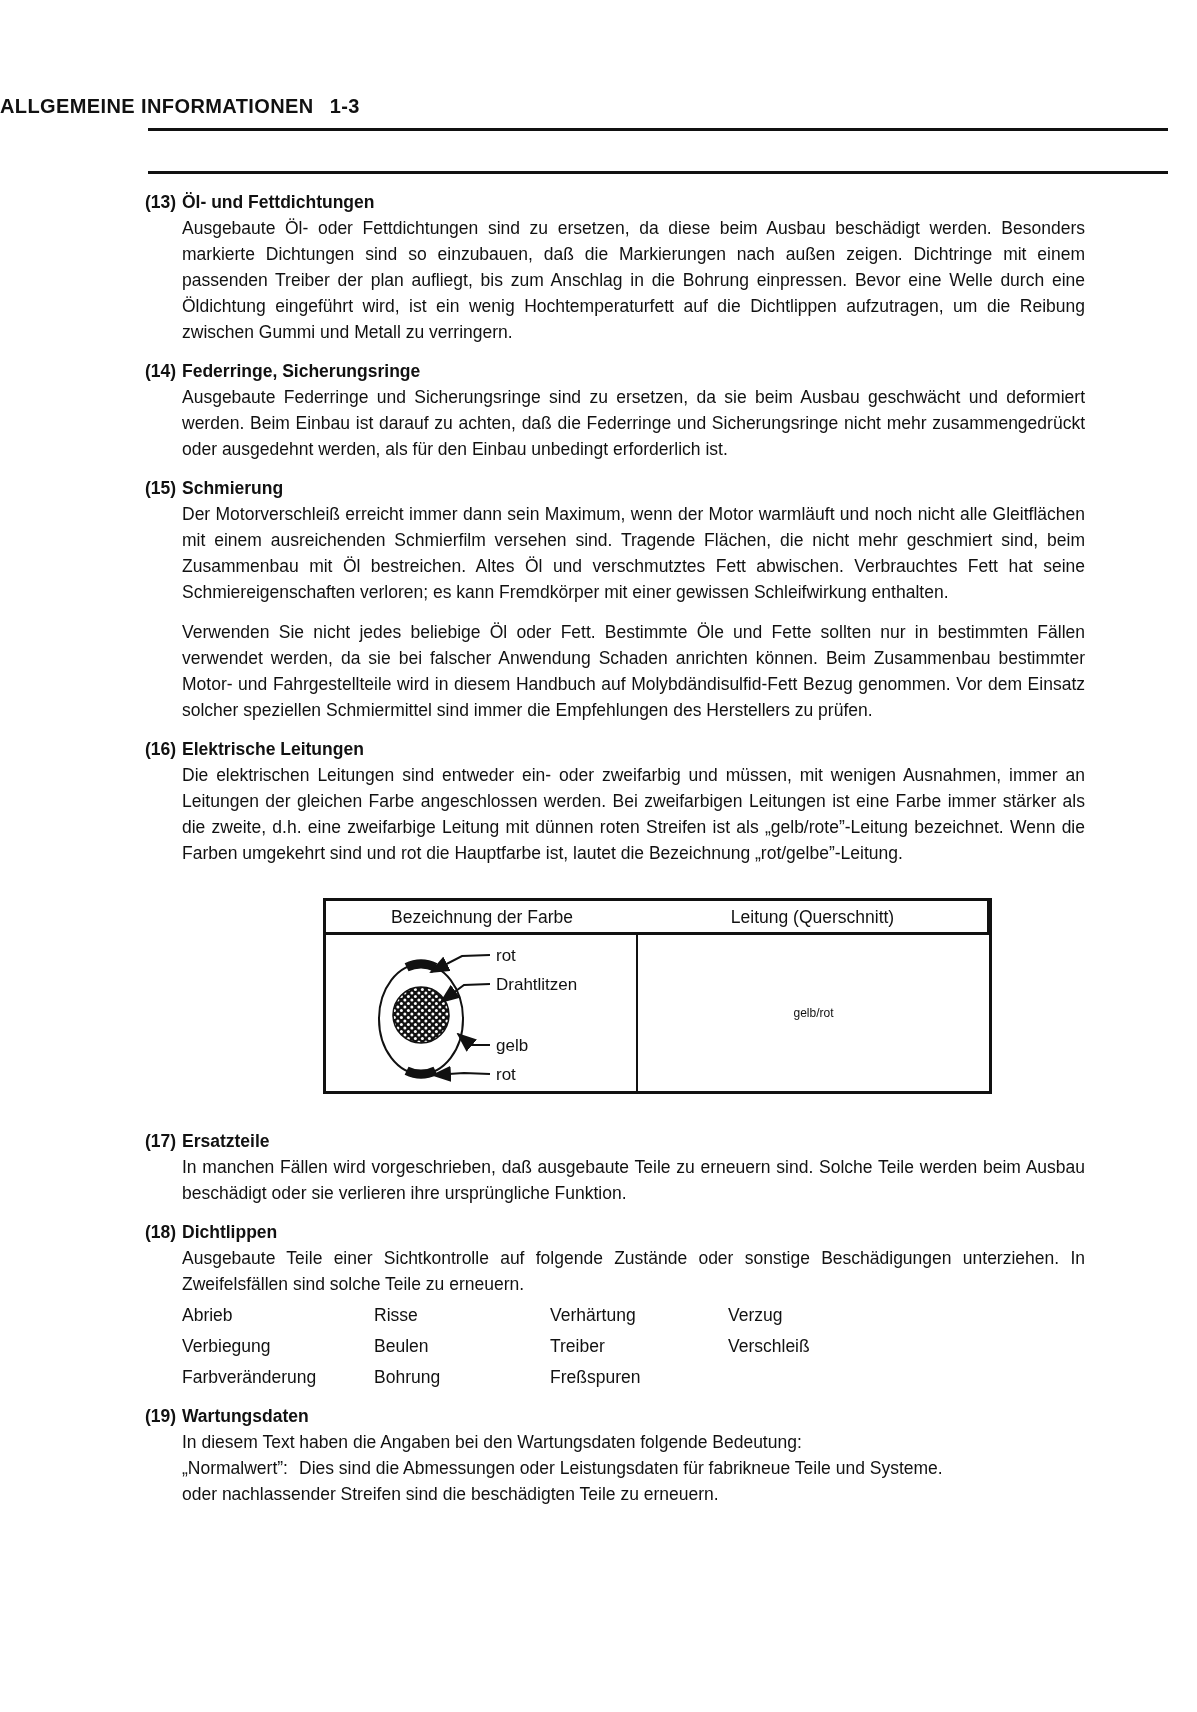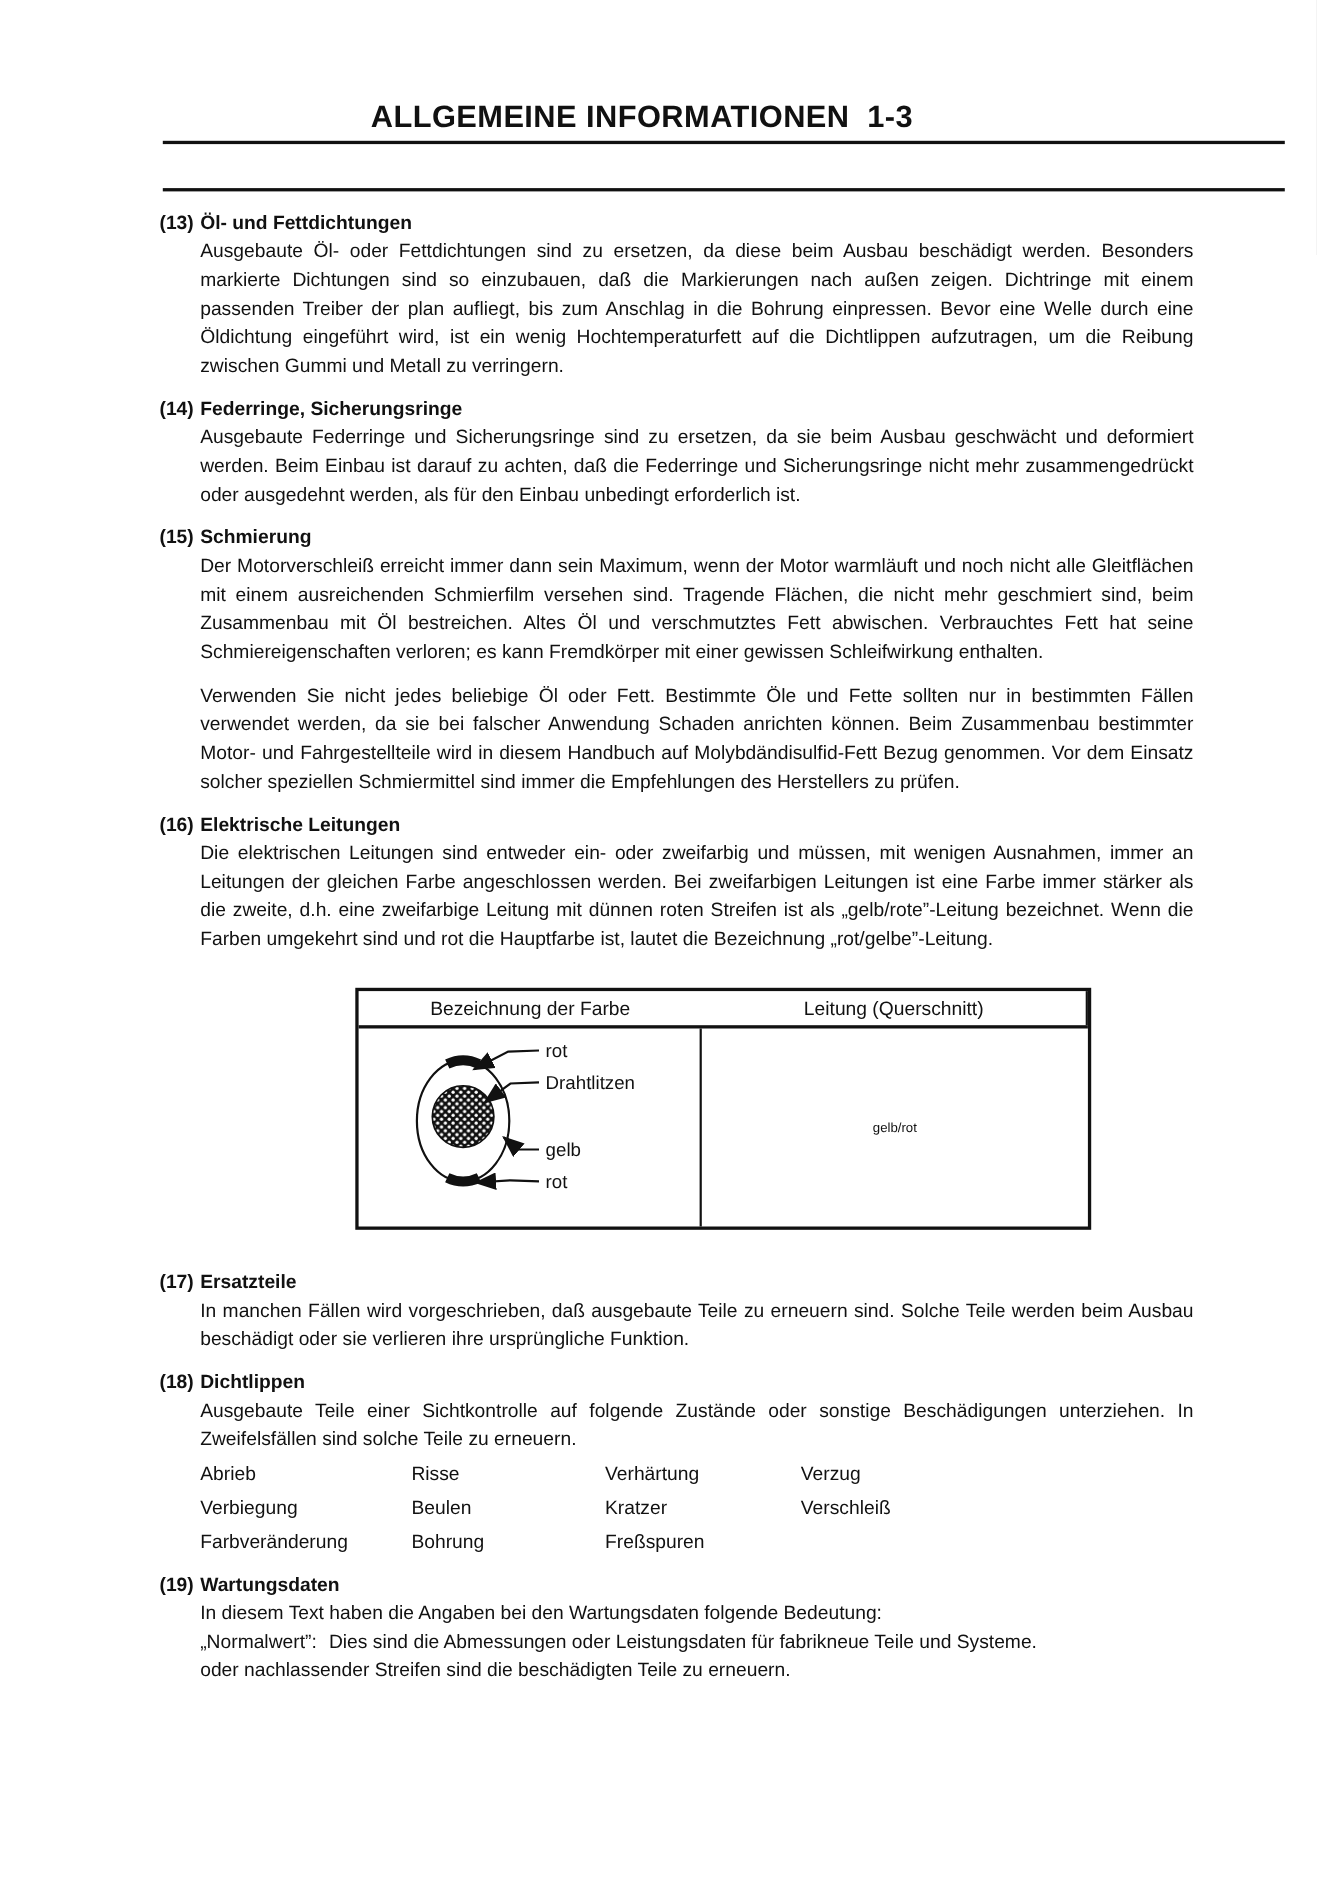--- a/index.html
+++ b/index.html
@@ -9,23 +9,23 @@
     height: 1712px;
     margin: 0 auto;
     background: #ffffff;
     color: #111;
     font-family: "Liberation Sans", "DejaVu Sans", sans-serif;
     overflow: hidden;
   }
   .header {
     padding-top: 94px;
     margin-right: 30px;
-    text-align: center;
+    text-align: left;
     font-weight: bold;
-    font-size: 28px;
+    font-size: 20px;
     letter-spacing: 0.4px;
     line-height: 24px;
   }
   .h-page { margin-left: 16px; }
   .rule {
     margin-left: 148px;
     width: 1020px;
     height: 3px;
     background: #111;
   }
@@ -55,21 +55,21 @@
   }
   .wt-row { display: grid; grid-template-columns: 312px 1fr; }
   .wt-head { border-bottom: 3px solid #111; }
   .wt-head .wt-cell {
     height: 31px;
     display: flex;
     align-items: center;
     justify-content: center;
     font-size: 17.5px;
   }
-  .wt-body .wt-cell { height: 180px; }
+  .wt-body .wt-cell { height: 156px; }
   .wt-left { border-right: 2px solid #111; }
   .wt-value {
     display: flex;
     align-items: center;
     justify-content: center;
     font-size: 12px;
   }
   .wire-svg { display: block; }
   .wire-svg text {
     font-family: "Liberation Sans", "DejaVu Sans", sans-serif;
@@ -204,21 +204,21 @@
       </div>
       <div class="sec-body">
         <p>Ausgebaute Teile einer Sichtkontrolle auf folgende Zustände oder sonstige Beschädigungen unterziehen. In Zweifelsfällen sind solche Teile zu erneuern.</p>
         <div class="defect-grid">
           <span>Abrieb</span>
           <span>Risse</span>
           <span>Verhärtung</span>
           <span>Verzug</span>
           <span>Verbiegung</span>
           <span>Beulen</span>
-          <span>Kratzer</span>
+          <span>Treiber</span>
           <span>Verschleiß</span>
           <span>Farbveränderung</span>
           <span>Bohrung</span>
           <span>Freßspuren</span>
           <span></span>
         </div>
       </div>
     </section>
 
     <section class="sec">

